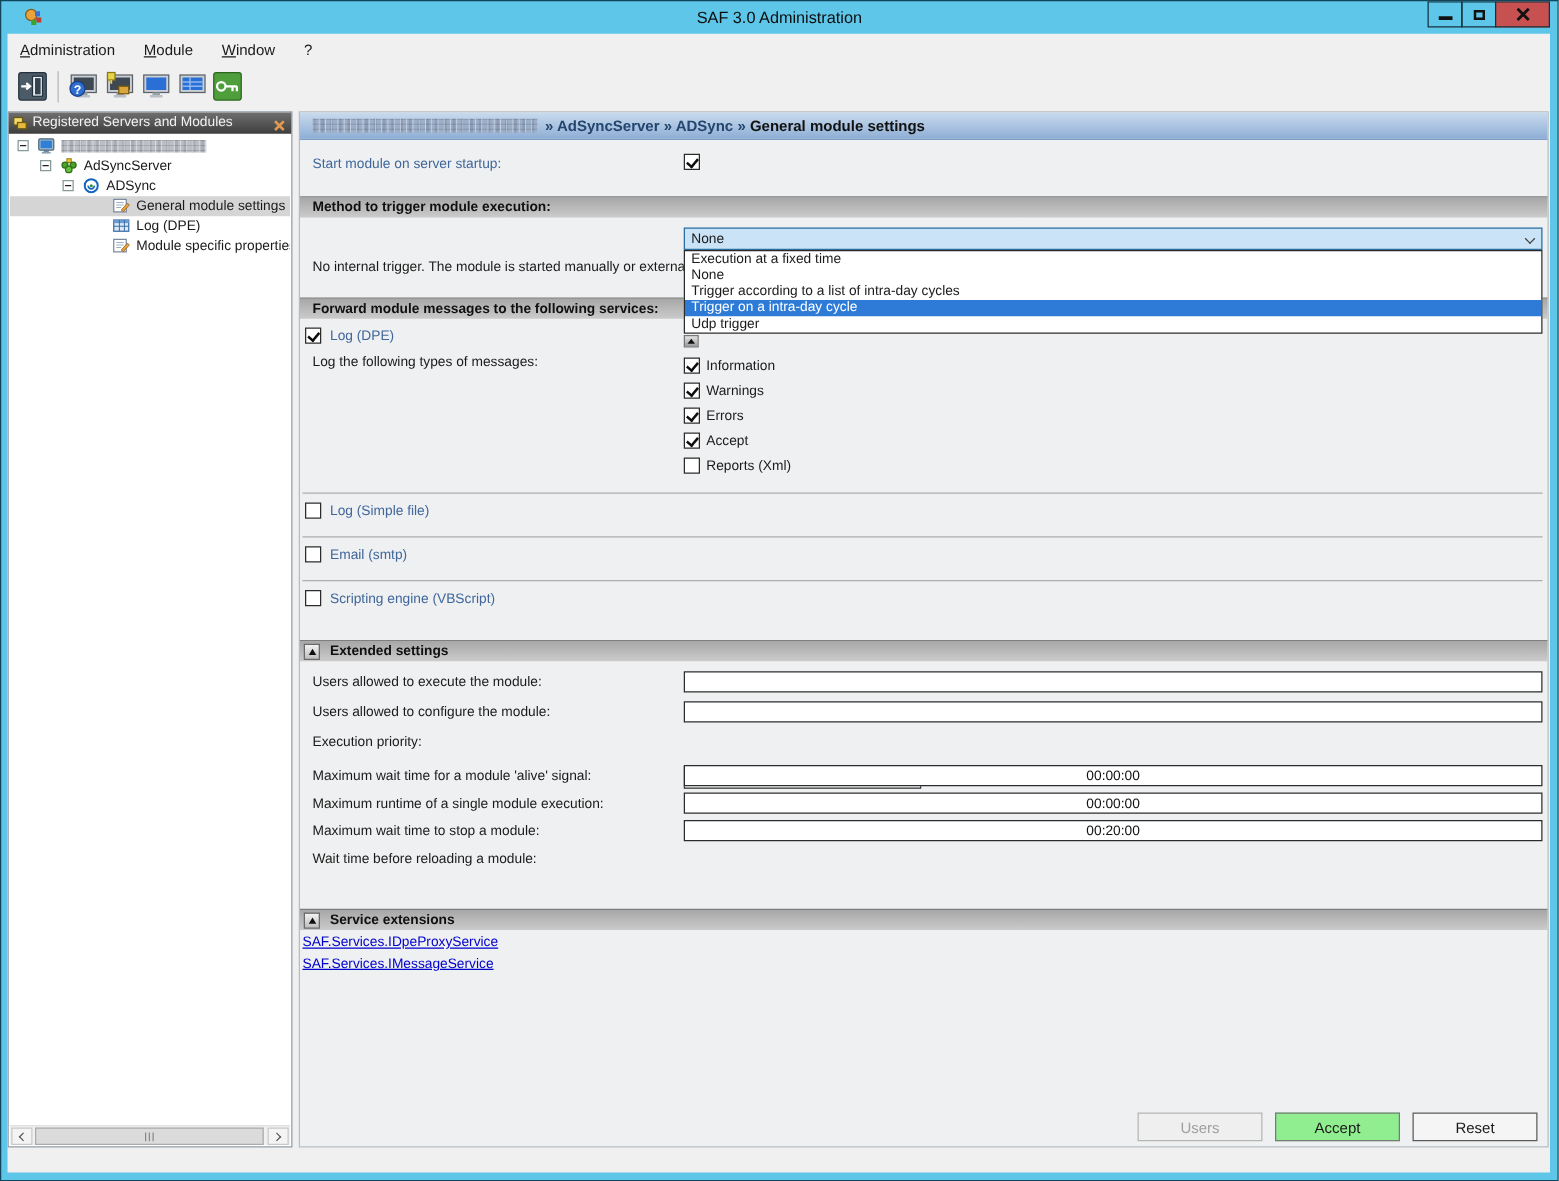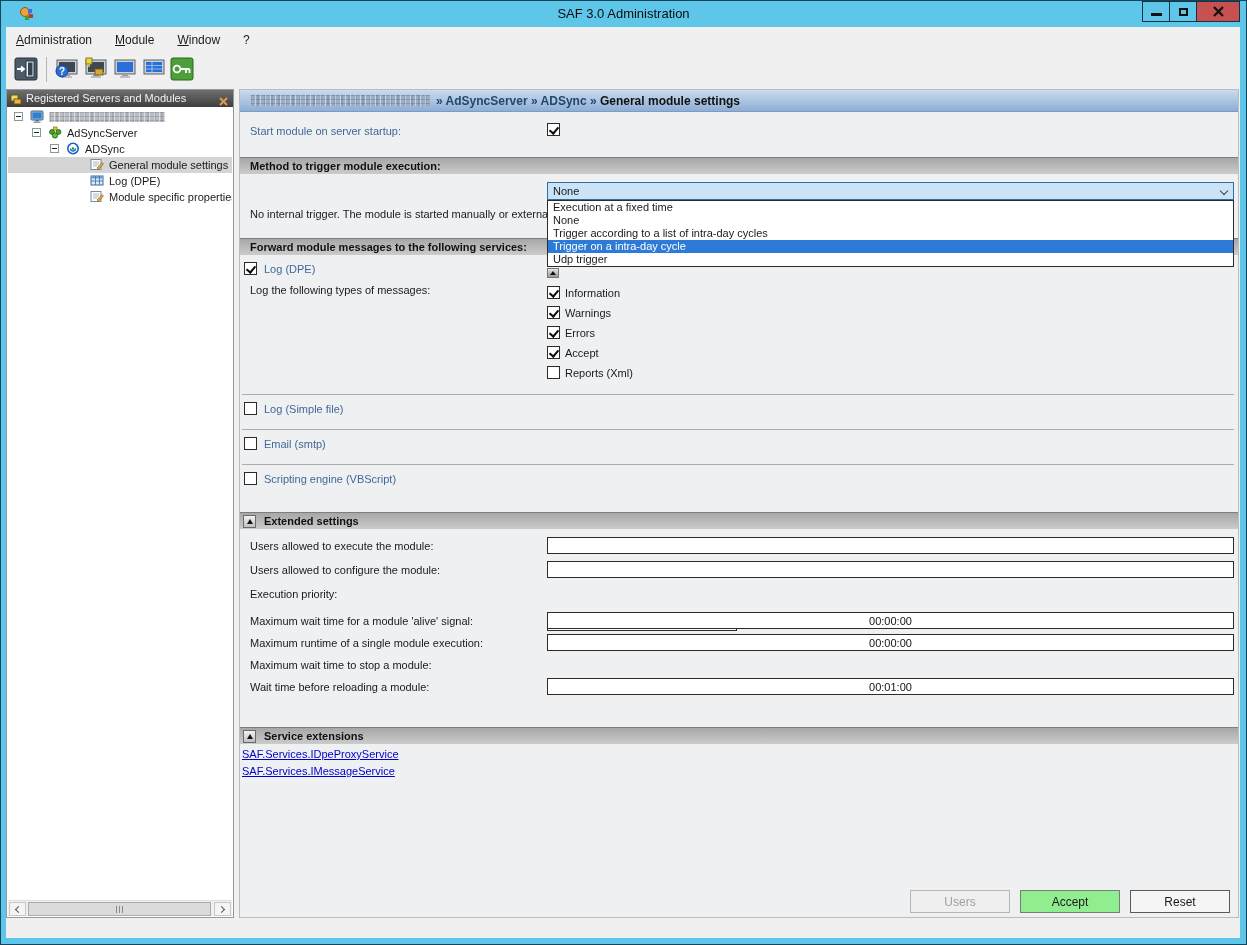--- a/index.html
+++ b/index.html
@@ -371,23 +371,23 @@
         <span class="chev-d"></span>
       </div>
 
       <span class="lbl" style="left:10px;top:525px">Maximum wait time for a module 'alive' signal:</span>
       <input class="textbox center" style="left: 307px; top: 522px; width: 687px;" value="00:00:00">
 
       <span class="lbl" style="left:10px;top:547px">Maximum runtime of a single module execution:</span>
       <input class="textbox center" style="left: 307px; top: 544px; width: 687px;" value="00:00:00">
 
       <span class="lbl" style="left:10px;top:569px">Maximum wait time to stop a module:</span>
+      <input class="textbox center" style="left: 307px; top: 566px; width: 687px;" value="00:20:00">
 
       <span class="lbl" style="left:10px;top:591px">Wait time before reloading a module:</span>
-      <input class="textbox center" style="left: 307px; top: 588px; width: 687px;" value="00:01:00">
 
       <div class="sechdr" style="top:637px">
         <span class="collapse-btn">
             <span class="tri-up"></span>
           </span>
         <span class="txt2">Service extensions</span>
       </div>
       <a class="link" style="left:2px;top:658px">SAF.Services.IDpeProxyService</a>
       <a class="link" style="left:2px;top:675px">SAF.Services.IMessageService</a>
 

